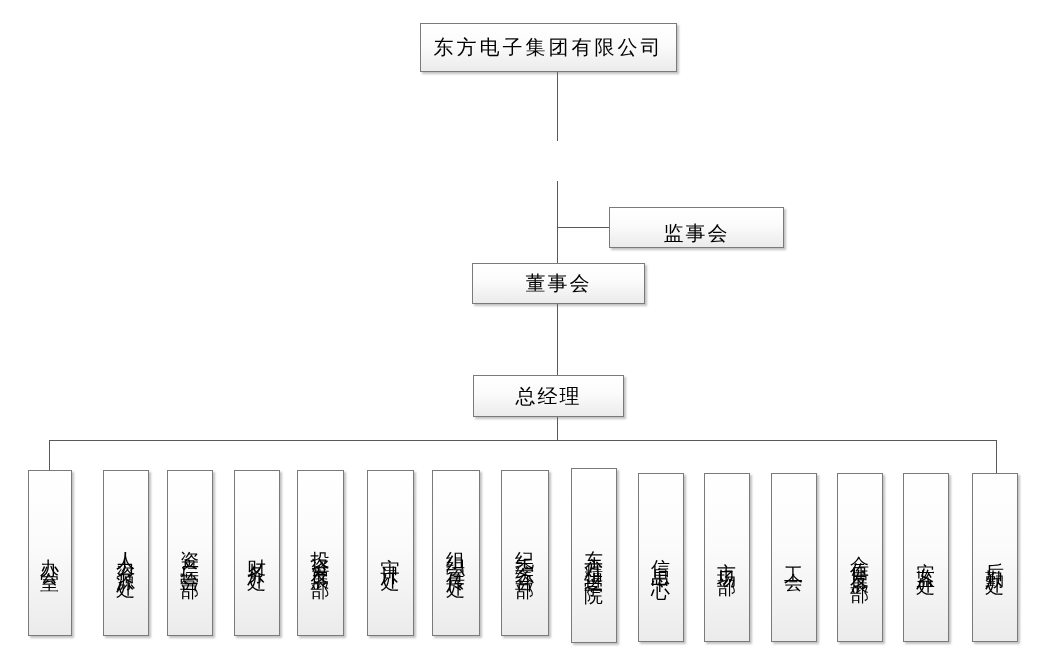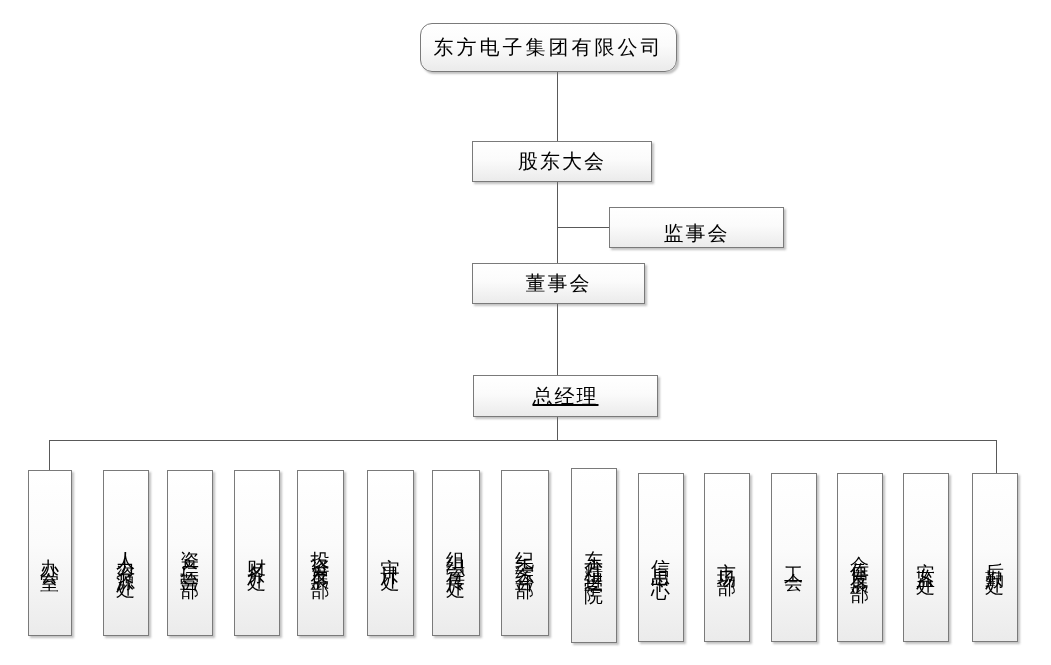--- a/index.html
+++ b/index.html
@@ -48,37 +48,34 @@
 
   <div class="line" style="left:557px; top:72px; width:1px; height:69px;"></div>
   <div class="line" style="left:557px; top:181px; width:1px; height:82px;"></div>
   <div class="line" style="left:557px; top:227px; width:52px; height:1px;"></div>
   <div class="line" style="left:557px; top:304px; width:1px; height:71px;"></div>
   <div class="line" style="left:557px; top:417px; width:1px; height:23px;"></div>
   <div class="line" style="left:49px; top:440px; width:948px; height:1px;"></div>
   <div class="line" style="left:49px; top:440px; width:1px; height:30px;"></div>
   <div class="line" style="left:996px; top:440px; width:1px; height:33px;"></div>
 
-  <div class="box hbox big" style="left:420px; top:23px; width:257px; height:49px;border-radius:12px;">
+  <div class="box hbox big" style="left:420px; top:23px; width:257px; height:49px;">
     <span>东方电子集团有限公司</span>
   </div>
 
-  <div class="box hbox" style="left:472px; top:141px; width:180px; height:41px;">
-    <span>股东大会</span>
-  </div>
 
   <div class="box hbox" style="left:609px; top:207px; width:175px; height:41px;align-items:flex-end;">
     <span>监事会</span>
   </div>
 
   <div class="box hbox" style="left:472px; top:263px; width:173px; height:41px;">
     <span>董事会</span>
   </div>
 
-  <div class="box hbox" style="left:473px; top:375px; width:185px; height:42px;text-decoration:underline;">
+  <div class="box hbox" style="left:473px; top:375px; width:151px; height:42px;">
     <span>总经理</span>
   </div>
 
   <div class="box vbox" style="left:28px; top:470px; width:44px; height:166px;">
     <span>办公室</span>
   </div>
 
   <div class="box vbox" style="left:103px; top:470px; width:46px; height:166px;">
     <span>人力资源处</span>
   </div>

